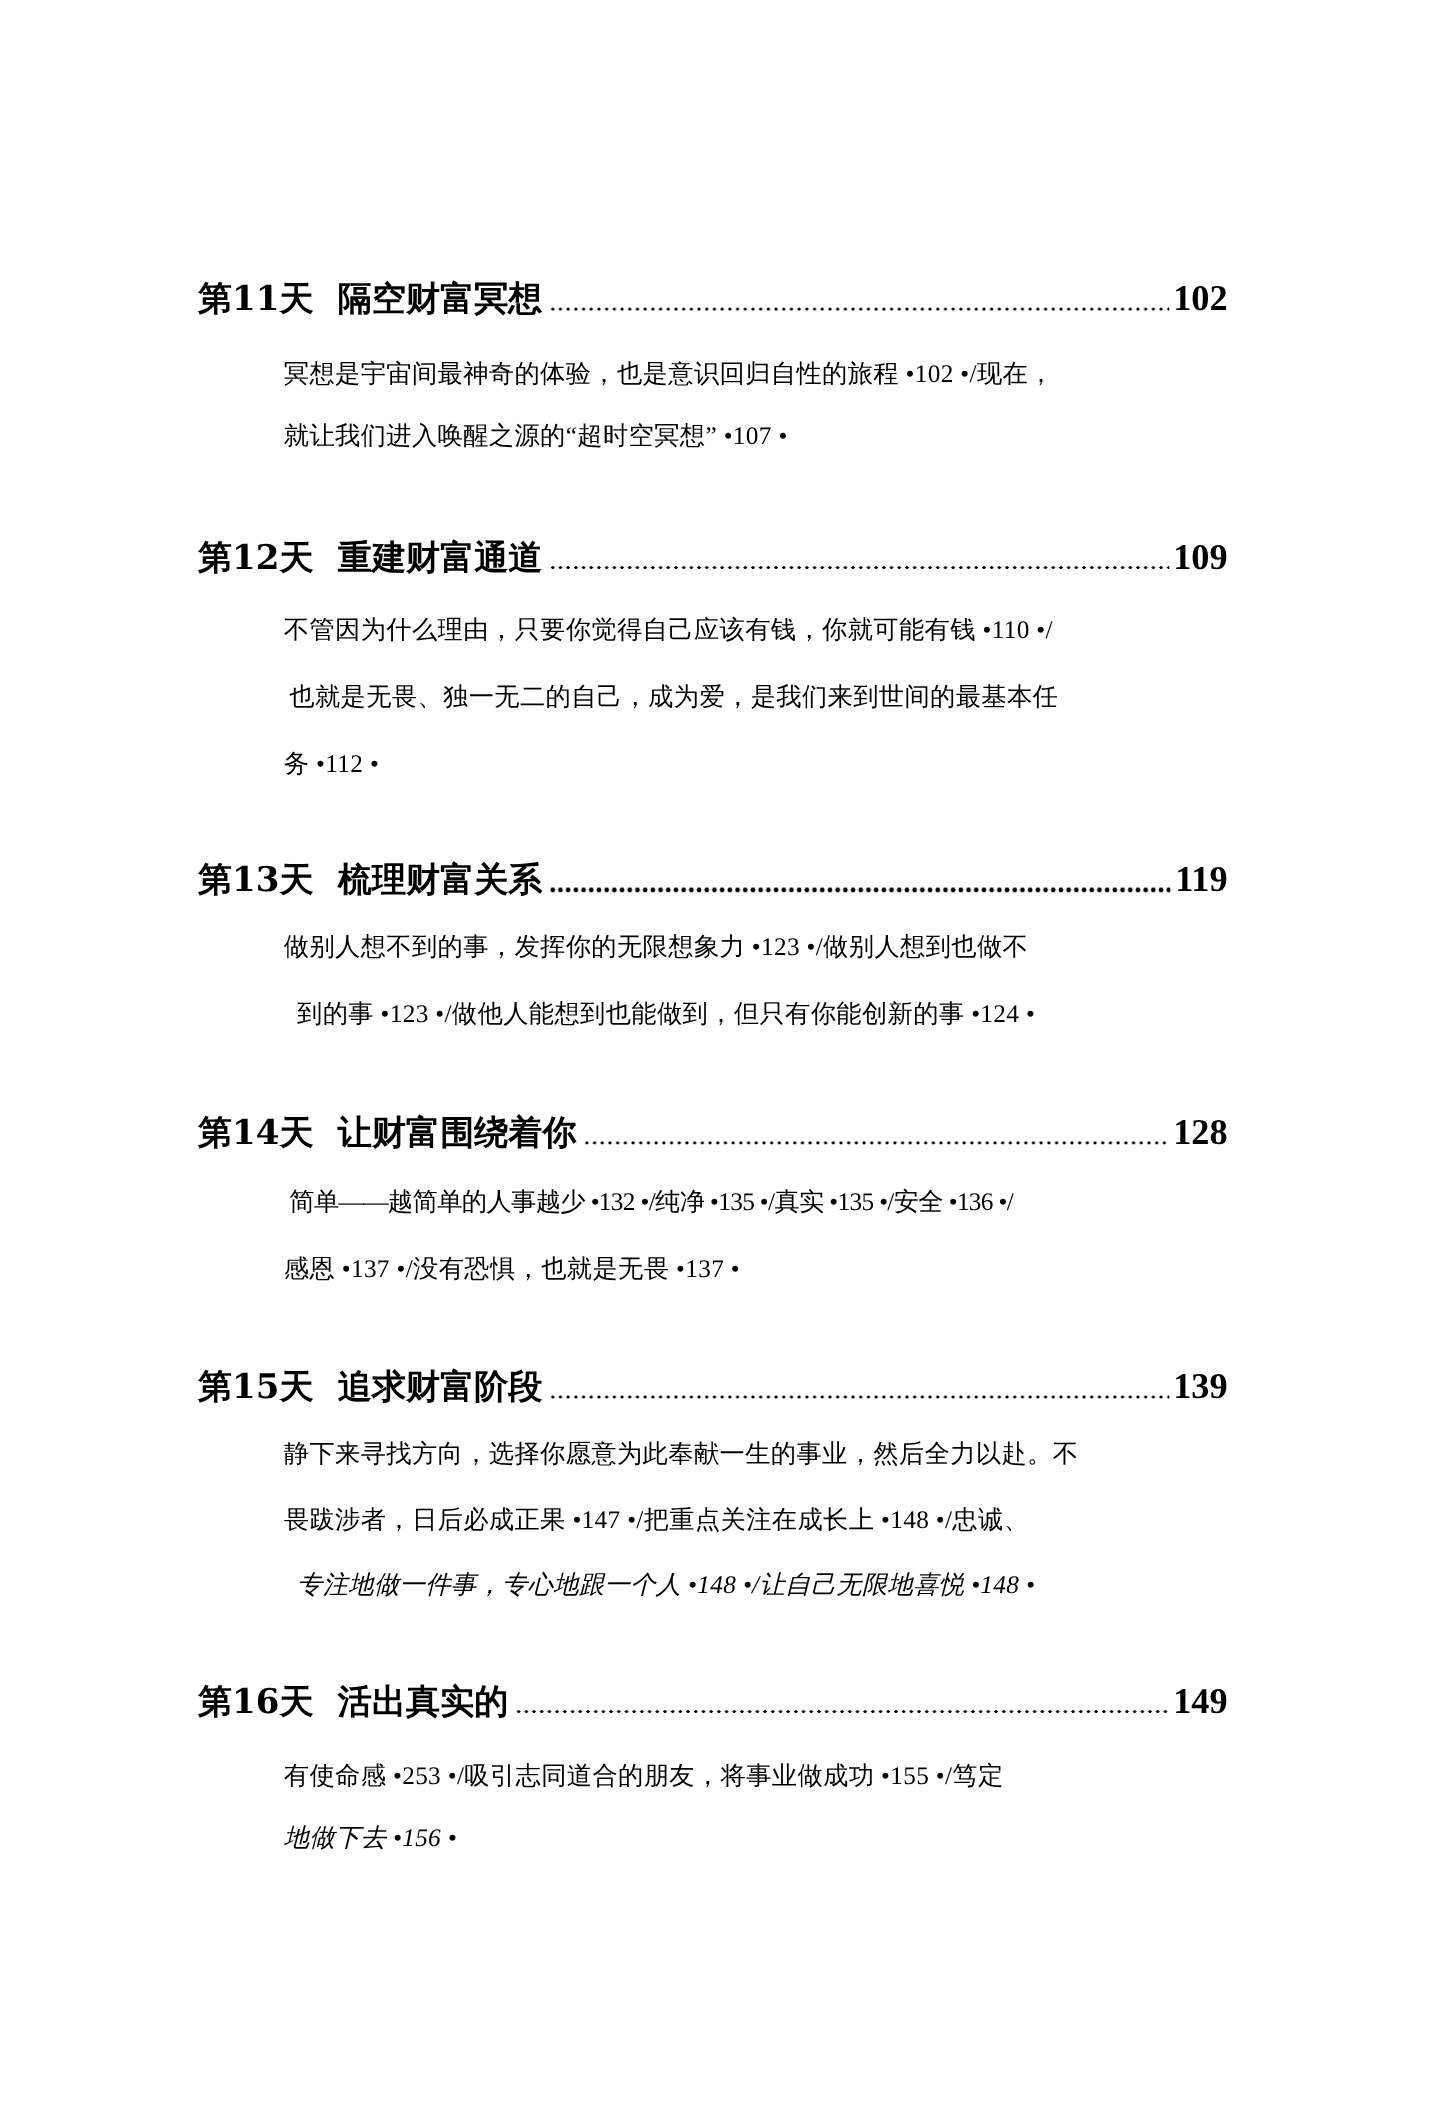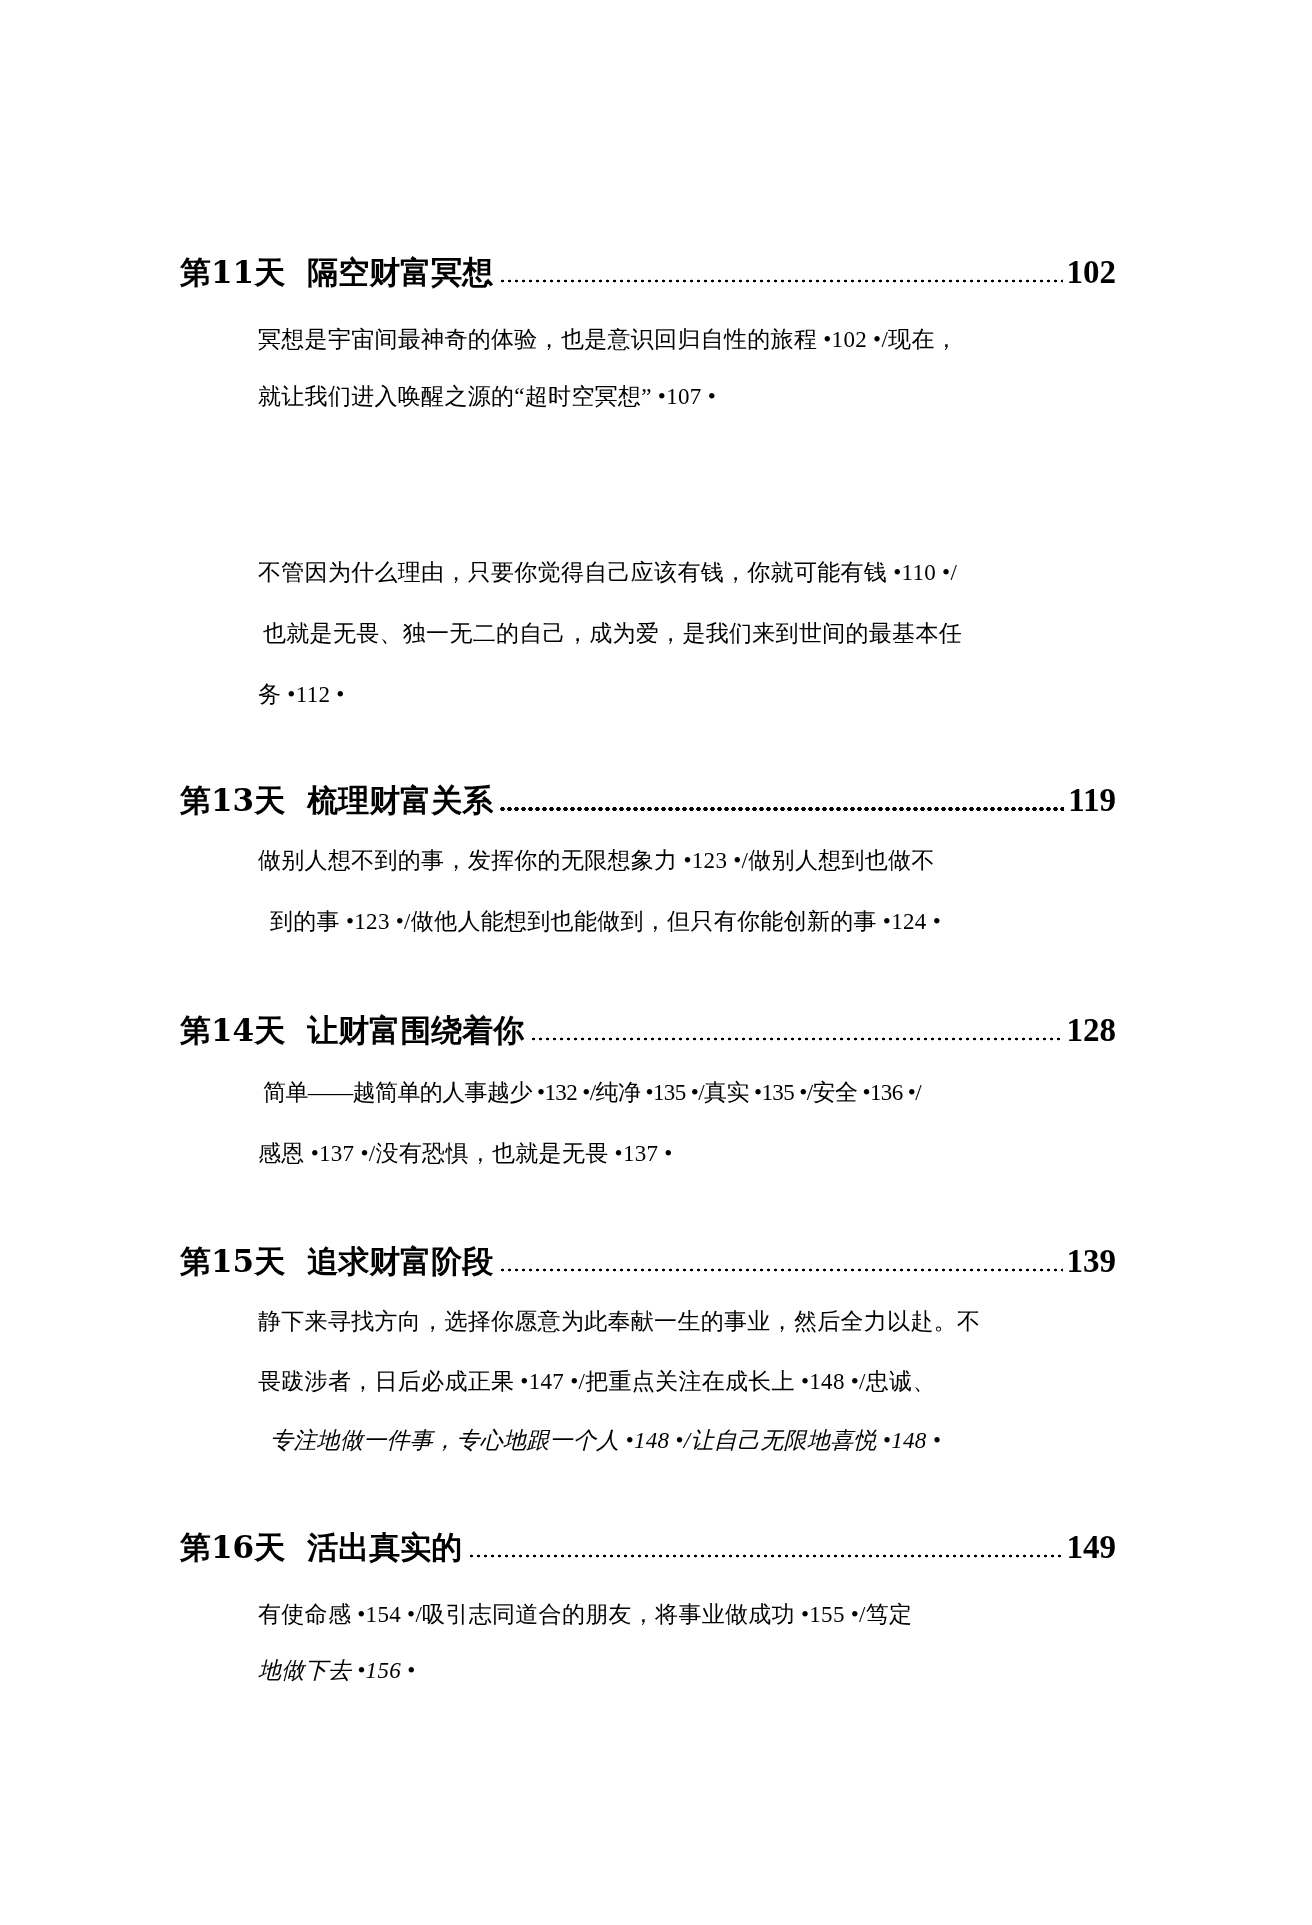--- a/index.html
+++ b/index.html
@@ -39,20 +39,26 @@
 
   <div class="heading" style="top:250px;">
     <span class="day">第11天</span>
     <span class="title">隔空财富冥想</span>
     <span class="leader"></span>
     <span class="pageno">102</span>
   </div>
   <div class="line" style="top:323px;">冥想是宇宙间最神奇的体验，也是意识回归自性的旅程 •102 •/现在，</div>
   <div class="line" style="top:380px;">就让我们进入唤醒之源的“超时空冥想” •107 •</div>
 
+  <div class="heading" style="top:485px;">
+    <span class="day">第12天</span>
+    <span class="title">重建财富通道</span>
+    <span class="leader"></span>
+    <span class="pageno">109</span>
+  </div>
   <div class="line" style="top:556px;">不管因为什么理由，只要你觉得自己应该有钱，你就可能有钱 •110 •/</div>
   <div class="line indent1" style="top:617px;">也就是无畏、独一无二的自己，成为爱，是我们来到世间的最基本任</div>
   <div class="line" style="top:678px;">务 •112 •</div>
 
   <div class="heading" style="top:778px;">
     <span class="day">第13天</span>
     <span class="title">梳理财富关系</span>
     <span class="leader bold"></span>
     <span class="pageno">119</span>
   </div>
@@ -77,16 +83,16 @@
   <div class="line" style="top:1305px;">静下来寻找方向，选择你愿意为此奉献一生的事业，然后全力以赴。不</div>
   <div class="line" style="top:1365px;">畏跋涉者，日后必成正果 •147 •/把重点关注在成长上 •148 •/忠诚、</div>
   <div class="line indent2" style="top:1424px;font-style:italic;">专注地做一件事，专心地跟一个人 •148 •/让自己无限地喜悦 •148 •</div>
 
   <div class="heading" style="top:1525px;">
     <span class="day">第16天</span>
     <span class="title">活出真实的</span>
     <span class="leader"></span>
     <span class="pageno">149</span>
   </div>
-  <div class="line" style="top:1598px;">有使命感 •154 •/吸引志同道合的朋友，将事业做成功 •155 •/笃定</div>
+  <div class="line" style="top:1598px;">有使命感 •253 •/吸引志同道合的朋友，将事业做成功 •155 •/笃定</div>
   <div class="line" style="top:1654px;font-style:italic;">地做下去 •156 •</div>
 
 </div>
 
 </body></html>

